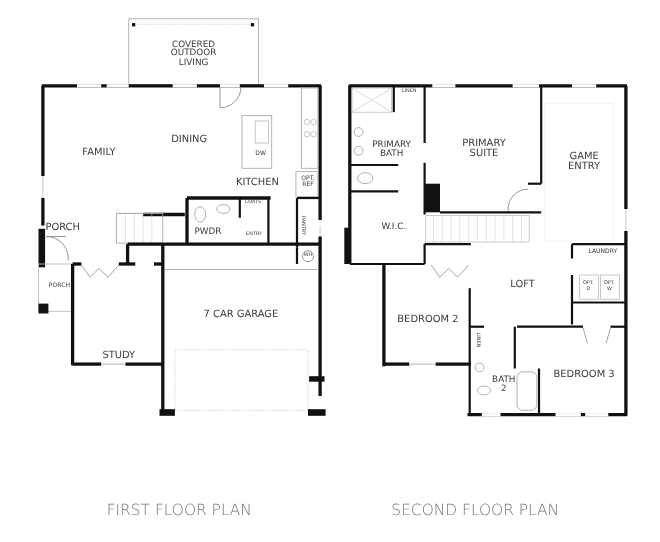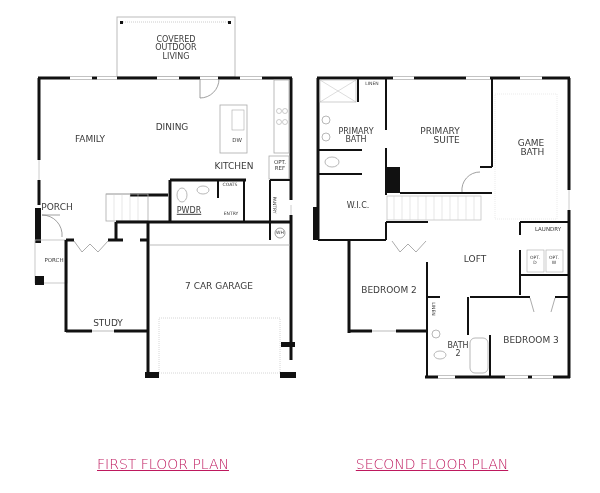--- a/index.html
+++ b/index.html
@@ -1,23 +1,23 @@
 <!DOCTYPE html>
 <html><head>
 <meta charset="utf-8">
 <style>
   html, body { margin: 0; padding: 0; background: #ffffff; }
   body { width: 600px; height: 493px; position: relative; overflow: hidden; font-family: "Liberation Sans", sans-serif; }
   svg { position: absolute; left: 0; top: 0; }
   .lbl { position: absolute; font-family: "DejaVu Sans", sans-serif; color: #3a3a3a; text-align: center; line-height: 1.05; white-space: pre-line; transform: translate(-50%, -50%); }
-  .s9 { font-size: 9px; text-align: right; }
+  .s9 { font-size: 9px; }
   .s8 { font-size: 8px; }
   .s6 { font-size: 5.5px; }
   .s5 { font-size: 4.5px; }
-  .title { position: absolute; font-family: "DejaVu Sans", sans-serif; font-size: 14px; color: #be185d; font-weight: 300; letter-spacing: 0px; transform: translateX(-50%); top: 456px; text-decoration: underline; }
+  .title { position: absolute; font-family: "DejaVu Sans", sans-serif; font-size: 14px; color: #737373; font-weight: 300; letter-spacing: 0px; transform: translateX(-50%); top: 456px; }
   .rot { transform: translate(-50%, -50%) rotate(90deg); }
 </style>
 </head>
 <body>
 
 <svg width="600" height="493" viewBox="0 0 600 493">
 
   <g stroke="#111" fill="none">
 
     <rect x="117" y="17" width="118" height="60" stroke="#bbb" stroke-width="1"></rect>
@@ -185,36 +185,36 @@
 <div class="lbl s8" style="left:176px;top:49px;">COVERED
 OUTDOOR
 LIVING</div>
 <div class="lbl s9" style="left:90px;top:140px;">FAMILY</div>
 <div class="lbl s9" style="left:172px;top:128px;">DINING</div>
 <div class="lbl s9" style="left:234px;top:167px;">KITCHEN</div>
 <div class="lbl s6" style="left:237px;top:141px;">DW</div>
 <div class="lbl s6" style="left:280px;top:166px;">OPT.
 REF</div>
 <div class="lbl s5" style="left:230px;top:185px;">COATS</div>
-<div class="lbl s8" style="left:189px;top:211px;text-decoration:underline;">PWDR</div>
+<div class="lbl s8" style="left:189px;top:211px;">PWDR</div>
 <div class="lbl s5" style="left:231px;top:214px;">ENTRY</div>
 <div class="lbl s5 rot" style="left:274px;top:205px;">PANTRY</div>
 <div class="lbl s5" style="left:280px;top:233px;">WH</div>
 <div class="lbl s9" style="left:57px;top:208px;">PORCH</div>
 <div class="lbl s6" style="left:54px;top:261px;">PORCH</div>
 <div class="lbl s9" style="left:108px;top:292px;margin-top:32px;">STUDY</div>
 <div class="lbl s9" style="left:219px;top:287px;">7 CAR GARAGE</div>
 
 <div class="lbl s5" style="left:372px;top:84px;">LINEN</div>
 <div class="lbl s8" style="left:356px;top:136px;">PRIMARY
 BATH</div>
 <div class="lbl s9" style="left:440px;top:136px;">PRIMARY
 SUITE</div>
 <div class="lbl s9" style="left:531px;top:148px;">GAME
-BATH</div>
+ENTRY</div>
 <div class="lbl s8" style="left:358px;top:206px;">W.I.C.</div>
 <div class="lbl s6" style="left:548px;top:230px;">LAUNDRY</div>
 <div class="lbl s5" style="left:535px;top:261px;">OPT.
 D</div>
 <div class="lbl s5" style="left:554px;top:261px;">OPT.
 W</div>
 <div class="lbl s9" style="left:475px;top:260px;">LOFT</div>
 <div class="lbl s9" style="left:389px;top:291px;">BEDROOM 2</div>
 <div class="lbl s5 rot" style="left:433px;top:309px;">LINEN</div>
 <div class="lbl s8" style="left:458px;top:350px;">BATH

